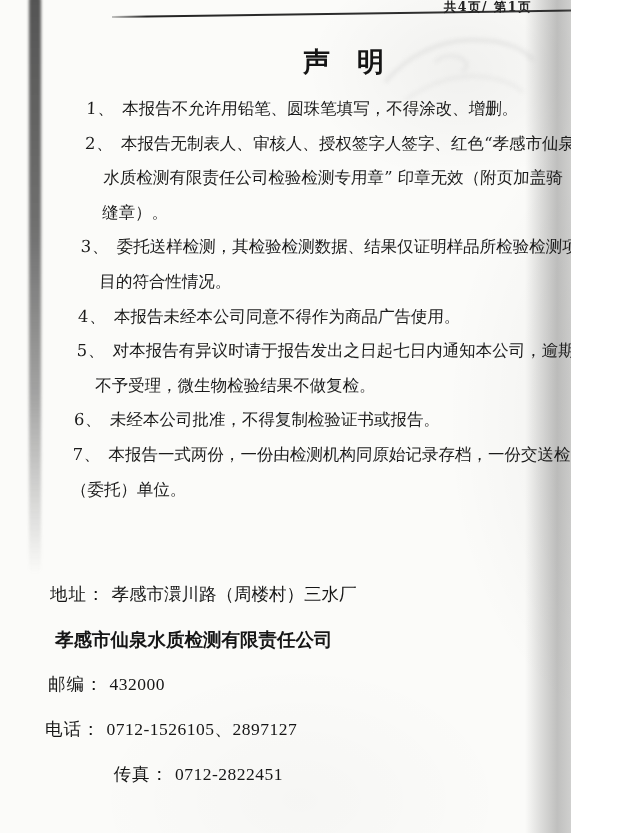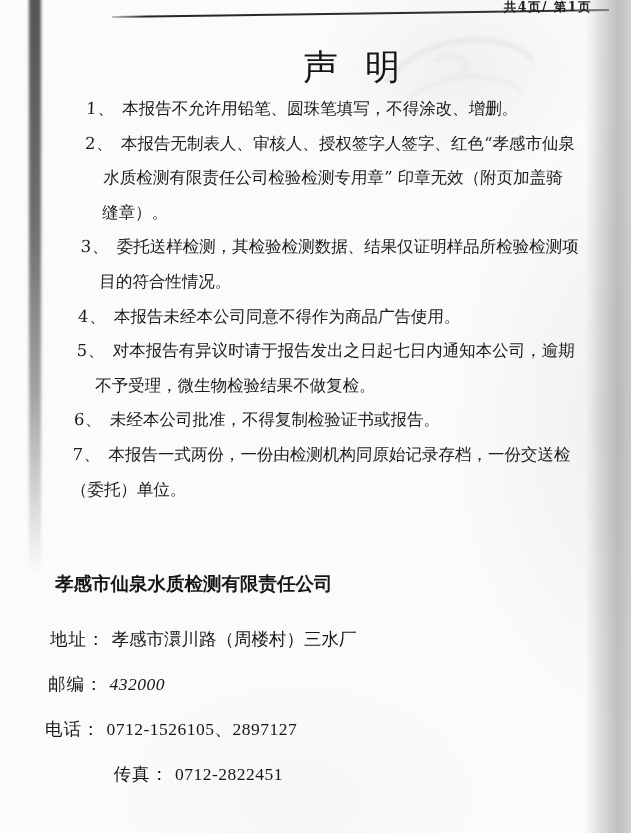--- a/index.html
+++ b/index.html
@@ -1,17 +1,17 @@
 <!DOCTYPE html>
 <html><head>
 <meta charset="utf-8">
 <style>
   html,body { margin:0; padding:0; background:#ffffff; }
   .scan {
-    position:relative; width:631px; height:833px; overflow:hidden;
+    position:relative; width:571px; height:833px; overflow:hidden;
     background:
       radial-gradient(ellipse 220px 160px at 460px 70px, rgba(0,0,0,0.045), transparent 70%),
       radial-gradient(ellipse 260px 420px at 640px 420px, rgba(0,0,0,0.05), transparent 75%),
       radial-gradient(ellipse 300px 200px at 300px 800px, rgba(0,0,0,0.02), transparent 70%),
       #fbfbf9;
     font-family:"DejaVu Serif","Liberation Serif",serif;
     color:#1c1c1c;
   }
   
   .right-shade {
@@ -39,21 +39,21 @@
     position:absolute; top:-1px; right:39px;
     font-size:12.5px; font-weight:bold; letter-spacing:1.5px;
     color:#222;
   }
   .stamp-smudge {
     position:absolute; left:365px; top:22px; width:185px; height:95px;
     opacity:0.5; filter:blur(2px);
   }
   .doc-title {
     position:absolute; left:303px; top:44px;
-    font-size:35px; font-weight:normal; letter-spacing:27px;
+    font-size:27px; font-weight:bold; letter-spacing:27px;
     white-space:nowrap; color:#151515;
   }
   .statements {
     position:absolute; top:92px; left:87px; width:502px;
     font-size:16.5px; line-height:34.6px;
     transform:skewX(-2.3deg); transform-origin:0 0;
     color:#1b1b1b;
   }
   .s-line { white-space:nowrap; }
   .s-line.cont { padding-left:20px; }
@@ -64,21 +64,21 @@
     font-size:17.5px; line-height:45px; color:#161616;
     white-space:nowrap;
   }
   .f-line.company { margin-left:15px; font-weight:bold; font-size:18.5px; }
   .f-line.address { margin-left:10px; margin-top:11px; }
   .f-line.postcode { margin-left:8px; }
   .f-line.phone { margin-left:5px; }
   .f-line.fax { margin-left:0;text-align:center; }
   .f-label { letter-spacing:1px; margin-right:6px; }
   .f-num { font-family:"Liberation Serif",serif; letter-spacing:0.5px; }
-  .f-num.it { font-style:italic; }
+  .f-num.it { }
 </style>
 </head>
 <body>
 
 <div class="scan">
 
   <div class="right-shade"></div>
   <div class="left-strip"></div>
 
   <svg class="stamp-smudge" viewBox="0 0 185 95">
@@ -108,20 +108,20 @@
     <div class="s-line"><span class="s-num">5、</span><span>对本报告有异议时请于报告发出之日起七日内通知本公司，逾期</span></div>
     <div class="s-line cont">不予受理，微生物检验结果不做复检。</div>
 
     <div class="s-line"><span class="s-num">6、</span><span>未经本公司批准，不得复制检验证书或报告。</span></div>
 
     <div class="s-line"><span class="s-num">7、</span><span>本报告一式两份，一份由检测机构同原始记录存档，一份交送检</span></div>
     <div class="s-line cont flush">（委托）单位。</div>
   </div>
 
   <div class="footer">
+    <div class="f-line address"><span class="f-label">地址：</span><span>孝感市澴川路（周楼村）三水厂</span></div>
     <div class="f-line company">孝感市仙泉水质检测有限责任公司</div>
-    <div class="f-line address"><span class="f-label">地址：</span><span>孝感市澴川路（周楼村）三水厂</span></div>
     <div class="f-line postcode"><span class="f-label">邮编：</span><span class="f-num it">432000</span></div>
     <div class="f-line phone"><span class="f-label">电话：</span><span class="f-num">0712-1526105、2897127</span></div>
     <div class="f-line fax"><span class="f-label">传真：</span><span class="f-num">0712-2822451</span></div>
   </div>
 
 </div>
 
 </body></html>

